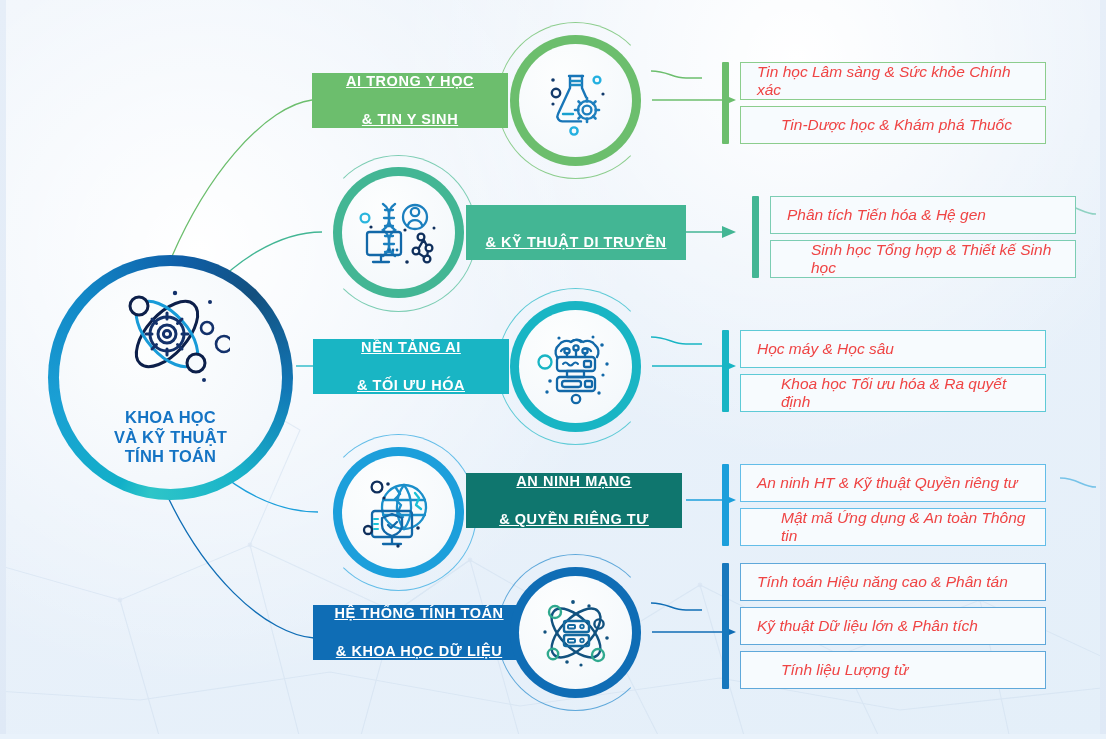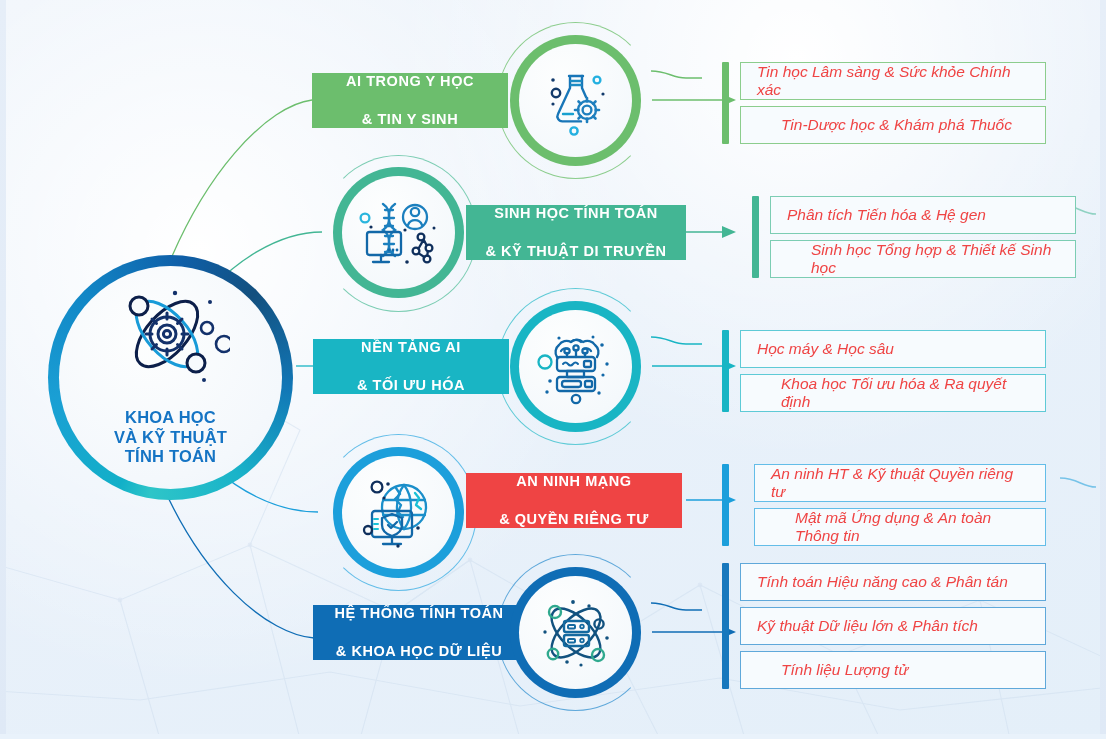--- a/index.html
+++ b/index.html
@@ -56,21 +56,21 @@
     background:radial-gradient(circle at 38% 30%,#fdfefe 0%,#f5f9fc 72%,#eff5fa 100%);
     display:flex;align-items:center;justify-content:center;
   }
   .ring-arc{position:absolute;border-radius:50%;border:1.6px solid;box-sizing:border-box;}
 
   
   .plate{
     position:absolute;display:flex;align-items:center;
     color:#ffffff;font-weight:bold;font-size:14.5px;line-height:1.32;
     letter-spacing:.55px;box-sizing:border-box;padding:0 16px;
-    text-align:center;justify-content:center;
+    text-align:center;justify-content:center;text-decoration:underline;
   }
   .plate span{display:block;width:100%;}
 
   
   .items{position:absolute;display:flex;flex-direction:column;}
   .accent-bar{position:absolute;left:0;top:0;bottom:0;width:7px;border-radius:1px;}
   .item{
     box-sizing:border-box;border:1.5px solid;background:#f7fbfe;
     font-style:italic;font-size:15.5px;color:#ef4444;
     display:flex;align-items:center;padding:0 16px;
@@ -228,21 +228,21 @@
     <div class="accent-bar" style="background:#6cbe6d;"></div>
     <div style="margin-left:18px;">
       <div class="item" style="border-color:#8ccd8d;">Tin học Lâm sàng &amp; Sức khỏe Chính xác</div>
       <div class="item" style="border-color:#8ccd8d;">Tin-Dược học &amp; Khám phá Thuốc</div>
     </div>
   </div>
 
   <div class="ring-arc" style="left:320px;top:155px;width:157px;height:157px;border-color:#7ccdb3;border-left-color:transparent;"></div>
   <div class="plate" style="left:466px;top:205px;width:220px;height:55px;background:#43b694;">
     <span>
-      <span>SINH HỌC TÍNH TOÁN</span><br>
+      <br>
       <span>&amp; KỸ THUẬT DI TRUYỀN</span>
     </span>
   </div>
   <div class="node" style="left:333px;top:167px;width:131px;height:131px;background:#43b694;">
     <div class="node-in">
       <svg width="80" height="74" viewBox="0 0 80 74">
         <g fill="none" stroke-width="2.3" stroke-linecap="round">
           <g stroke="#1b7fbe">
             <path d="M24 8 C 36 16, 24 26, 36 34 C 24 42, 36 52, 24 60"></path>
             <path d="M36 8 C 24 16, 36 26, 24 34 C 36 42, 24 52, 36 60"></path>
@@ -327,21 +327,21 @@
   </div>
   <div class="items" style="left:722px;top:330px;width:324px;">
     <div class="accent-bar" style="background:#19b5c4;"></div>
     <div style="margin-left:18px;">
       <div class="item" style="border-color:#5ecad6;">Học máy &amp; Học sâu</div>
       <div class="item" style="border-color:#5ecad6;">Khoa học Tối ưu hóa &amp; Ra quyết định</div>
     </div>
   </div>
 
   <div class="ring-arc" style="left:320px;top:434px;width:157px;height:157px;border-color:#63bde8;border-left-color:transparent;"></div>
-  <div class="plate" style="left:466px;top:473px;width:216px;height:55px;background:#ef4444;">
+  <div class="plate" style="left:466px;top:473px;width:216px;height:55px;background:#0f766e;">
     <span>
       <span>AN NINH MẠNG</span><br>
       <span>&amp; QUYỀN RIÊNG TƯ</span>
     </span>
   </div>
   <div class="node" style="left:333px;top:447px;width:131px;height:131px;background:#1c9fdb;">
     <div class="node-in">
       <svg width="78" height="74" viewBox="0 0 78 74">
         <g fill="none" stroke-width="2.3" stroke-linecap="round" stroke-linejoin="round">
           <circle cx="44" cy="31" r="22" stroke="#1b8fca"></circle>
@@ -361,21 +361,21 @@
             <circle cx="28" cy="8" r="1.8"></circle>
             <circle cx="24" cy="22" r="1.6"></circle>
             <circle cx="58" cy="52" r="1.8"></circle>
             <circle cx="38" cy="70" r="1.7"></circle>
           </g>
       </svg>
     </div>
   </div>
   <div class="items" style="left:722px;top:464px;width:324px;">
     <div class="accent-bar" style="background:#1c9fdb;"></div>
-    <div style="margin-left:32px;">
+    <div style="margin-left:18px;">
       <div class="item" style="border-color:#63bde8;">An ninh HT &amp; Kỹ thuật Quyền riêng tư</div>
       <div class="item" style="border-color:#63bde8;">Mật mã Ứng dụng &amp; An toàn Thông tin</div>
     </div>
   </div>
 
   <div class="ring-arc" style="left:497px;top:554px;width:157px;height:157px;border-color:#5fa8da;border-right-color:transparent;"></div>
   <div class="plate" style="left:313px;top:605px;width:212px;height:55px;background:#0f6db5;">
     <span>
       <span>HỆ THỐNG TÍNH TOÁN</span><br>
       <span>&amp; KHOA HỌC DỮ LIỆU</span>

